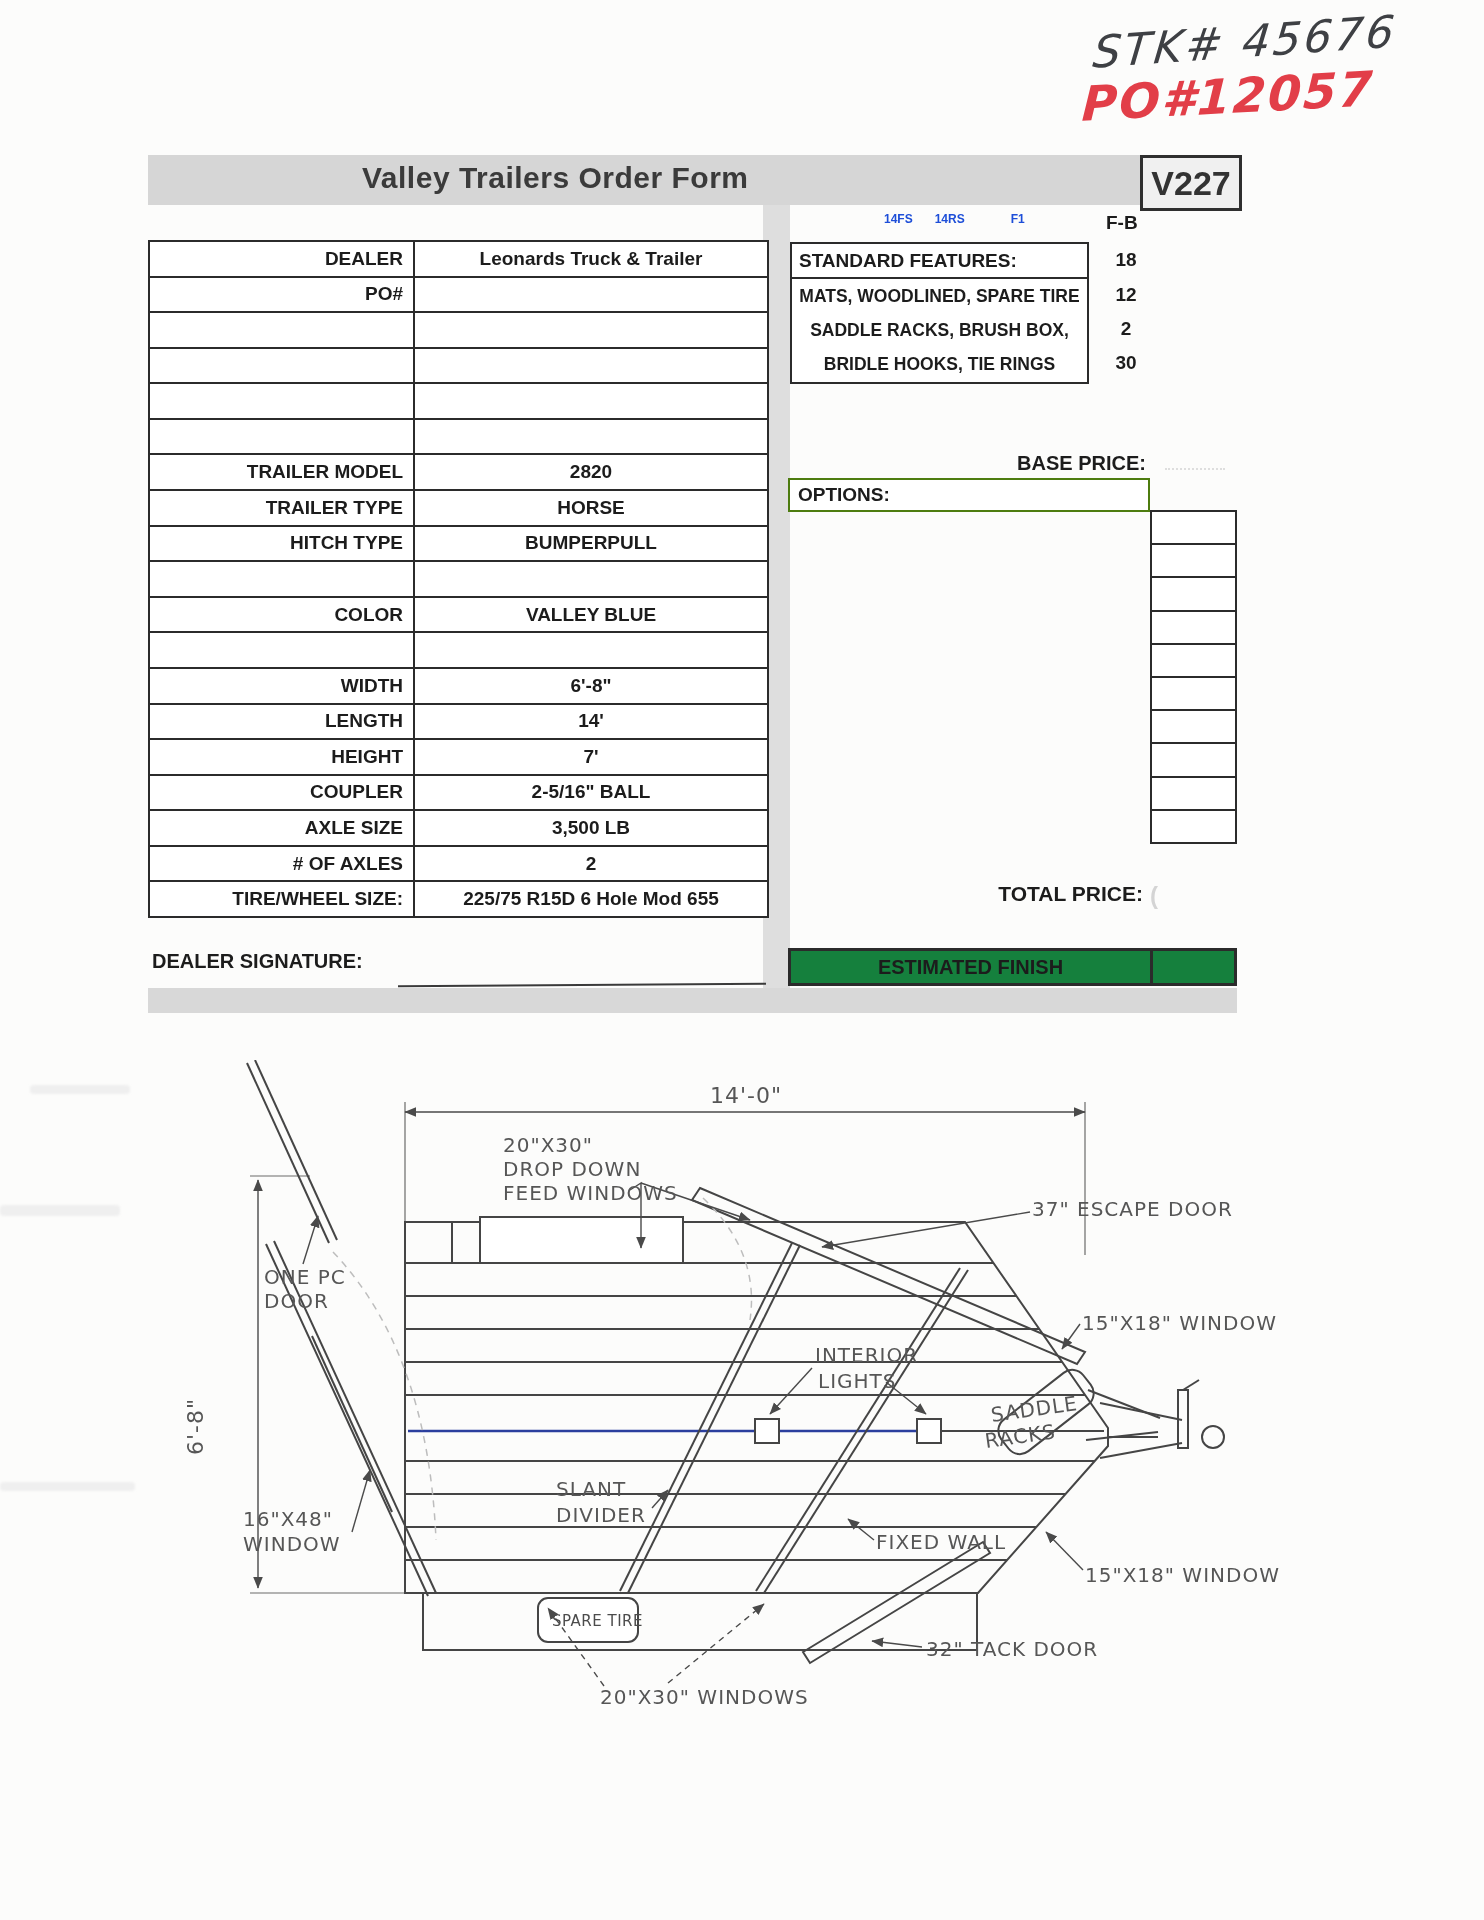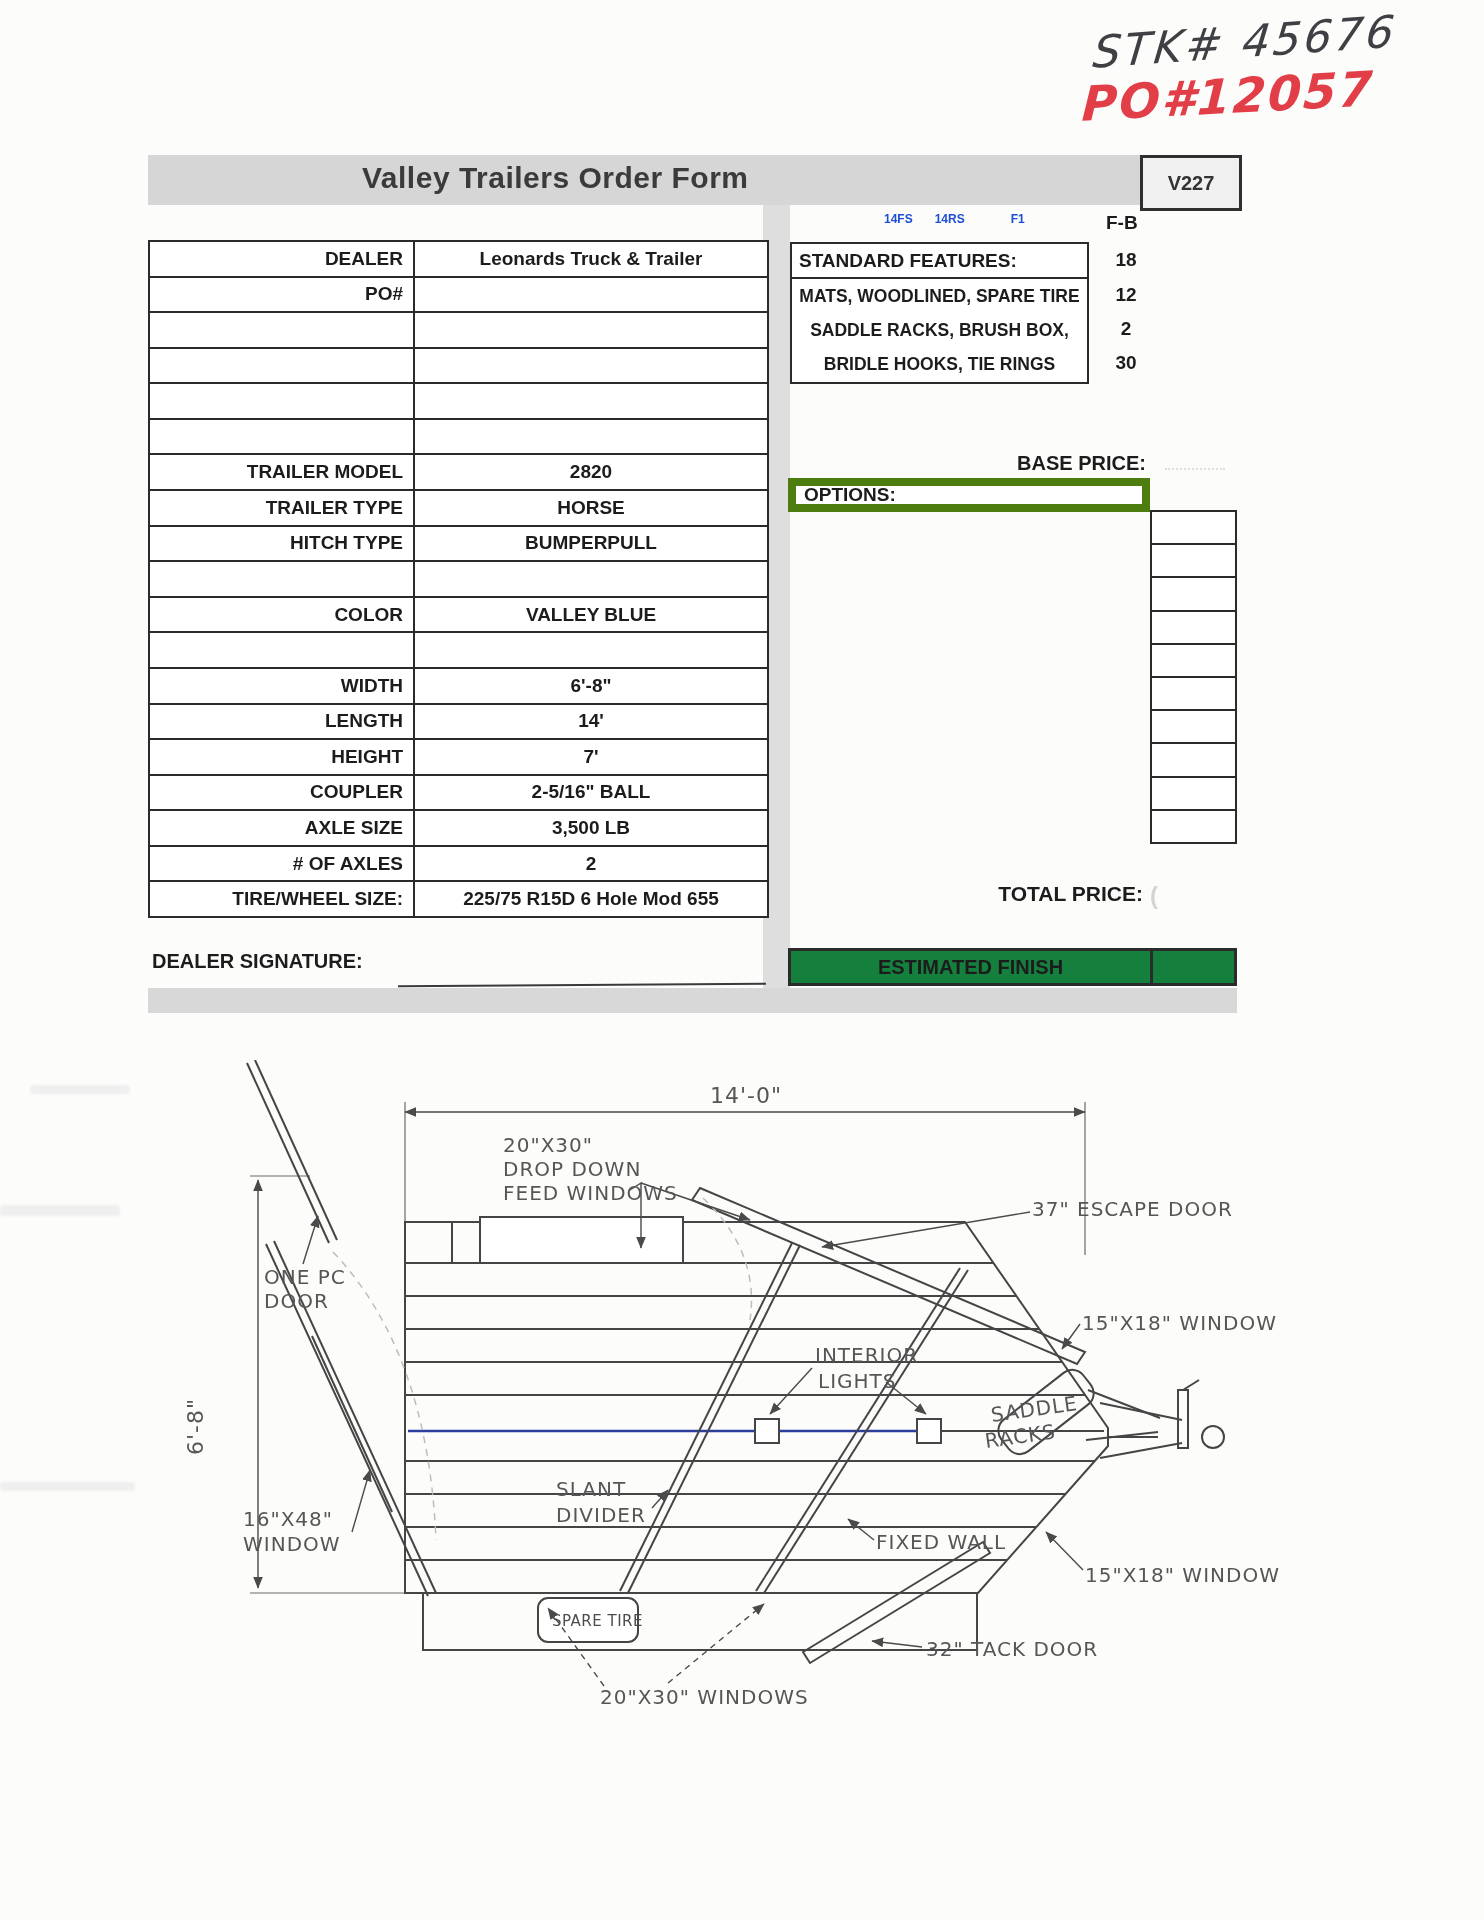--- a/index.html
+++ b/index.html
@@ -12,21 +12,21 @@
     transform:rotate(-4deg) skewX(-10deg);font-style:italic;letter-spacing:3px;
     font-family:"DejaVu Sans",sans-serif;white-space:nowrap}
   .hand-po{left:1082px;top:68px;font-size:48px;color:#e23e48;
     transform:rotate(-3deg) skewX(-6deg);font-style:italic;letter-spacing:2px;
     font-family:"DejaVu Sans",sans-serif;white-space:nowrap;font-weight:bold}
 
   
   .banner{left:148px;top:155px;width:1089px;height:50px;background:#d6d6d6}
   .title{left:362px;top:161px;font-size:30px;font-weight:bold;color:#3b3b3b;letter-spacing:.5px}
   .vbox{left:1140px;top:155px;width:96px;height:50px;border:3px solid #2f2f2f;background:#f0f0f0;
-    display:flex;align-items:center;justify-content:center;font-size:20px;font-weight:bold;color:#333}
+    display:flex;align-items:center;justify-content:center;font-size:34px;font-weight:bold;color:#333}
 
   
   .vstrip{left:763px;top:205px;width:27px;height:808px;background:#dedede}
   .botbar{left:148px;top:988px;width:1089px;height:25px;background:#d8d8d8}
   .smudge{background:#efefef;border-radius:4px;filter:blur(1px)}
 
   
   .spec-table{left:148px;top:240px;width:617px;height:674px;border:2px solid #2b2b2b;
     background:#fff;display:flex;flex-direction:column}
   .trow{flex:1;display:flex;border-bottom:2px solid #2b2b2b}
@@ -42,21 +42,21 @@
   .fb{left:1106px;top:212px;font-size:19px;font-weight:bold;color:#1c1c1c}
   .features{left:790px;top:242px;width:295px;height:138px;border:2px solid #2b2b2b;background:#fff}
   .features .fhead{height:33px;border-bottom:2px solid #2b2b2b;display:flex;align-items:center;
     padding-left:7px;font-weight:bold;font-size:19px;color:#1c1c1c}
   .features .fline{height:34px;display:flex;align-items:center;justify-content:center;
     font-weight:bold;font-size:17.5px;color:#1c1c1c;white-space:nowrap}
   .fnums{left:1102px;top:243px;width:48px;display:grid;grid-template-rows:repeat(4,34.4px)}
   .fnums div{display:flex;align-items:center;justify-content:center;font-weight:bold;font-size:19px;color:#1c1c1c}
   .baseprice{left:988px;top:452px;width:158px;text-align:right;font-size:20px;font-weight:bold;color:#1c1c1c}
   .faintdash{left:1165px;top:468px;width:60px;border-top:2px dotted #dedede}
-  .optbox{left:788px;top:478px;width:362px;height:34px;border:8px solid #4d7c0f;background:#fff;
+  .optbox{left:788px;top:478px;width:362px;height:34px;border:2px solid #4d7c0f;background:#fff;
     display:flex;align-items:center;padding-left:8px;font-size:19px;font-weight:bold;color:#1c1c1c;box-sizing:border-box}
   .optarea{left:788px;top:512px;width:362px;height:332px}
   .pricecol{left:1150px;top:510px;width:87px;height:334px;border:2px solid #2b2b2b;background:#fff;
     display:flex;flex-direction:column;box-sizing:border-box}
   .pcell{flex:1;border-bottom:2px solid #2b2b2b}
   .pcell:last-child{border-bottom:none}
   .totalprice{left:975px;top:882px;width:168px;text-align:right;font-size:21px;font-weight:bold;color:#1c1c1c}
   .faintmark{left:1150px;top:882px;font-size:24px;color:#d4d4d4;font-weight:bold}
   .estbox{left:788px;top:948px;width:449px;height:38px;border:3px solid #2b2b2b;background:#15803d;
     display:flex;box-sizing:border-box}

